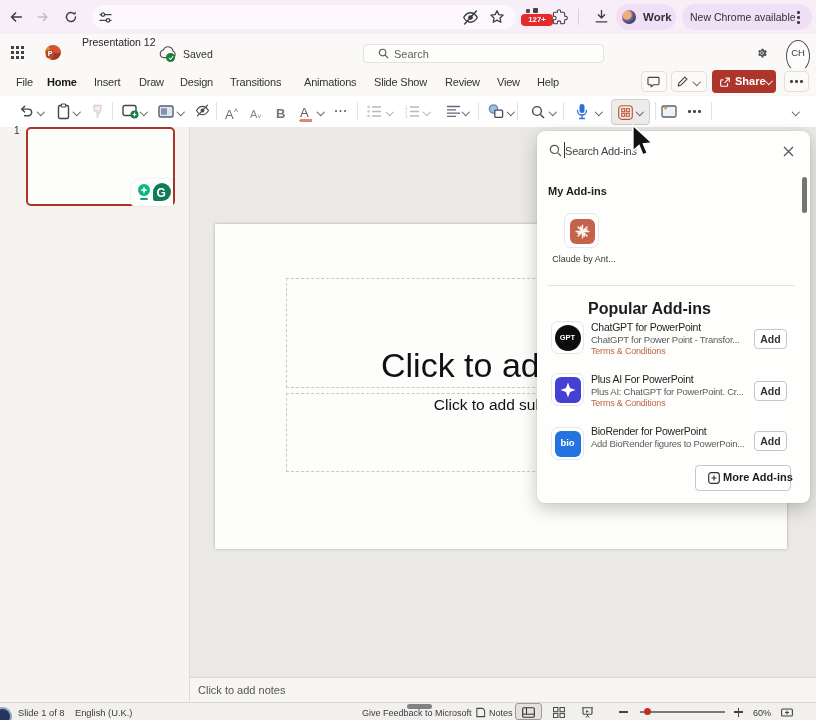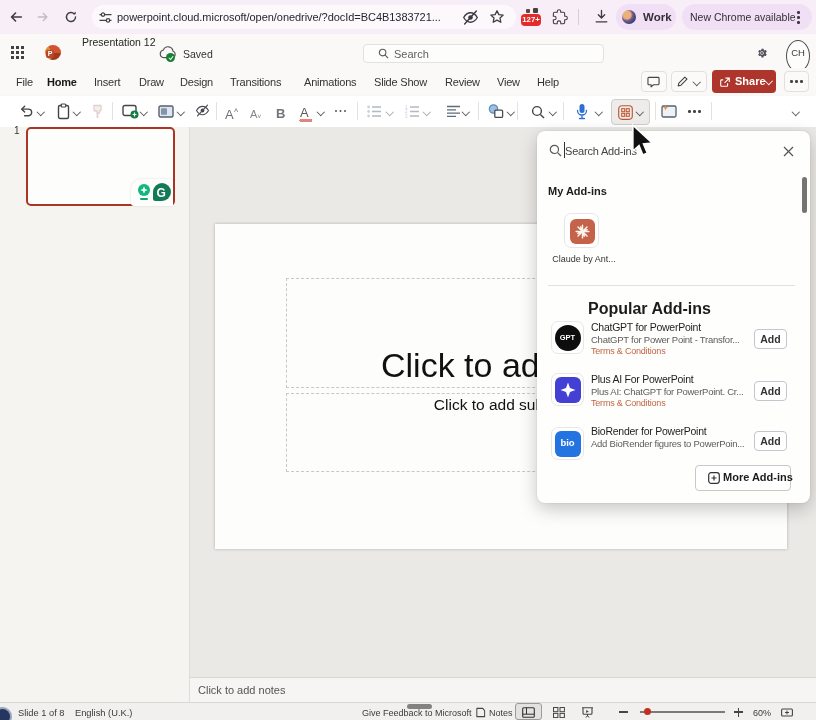--- a/index.html
+++ b/index.html
@@ -55,30 +55,29 @@
         <path d="M14 8.5a5.5 5.5 0 1 1-1.6-3.9" stroke="#3c3c43" stroke-width="1.7" fill="none" stroke-linecap="round"></path>
         <path d="M14.2 1.8v3.4h-3.4z" fill="#3c3c43"></path>
       </svg>
     <div id="addr"></div>
     <svg class="abs" style="left:98px; top:10px;" width="15" height="15" viewBox="0 0 15 15">
         <circle cx="5" cy="4.6" r="1.7" stroke="#444" stroke-width="1.3" fill="none"></circle>
         <path d="M7 4.6h6.5 M1.5 4.6H3.3" stroke="#444" stroke-width="1.3"></path>
         <circle cx="10" cy="10.4" r="1.7" stroke="#444" stroke-width="1.3" fill="none"></circle>
         <path d="M1.5 10.4H8.2 M11.8 10.4h1.7" stroke="#444" stroke-width="1.3"></path>
       </svg>
-    <div id="url">powerpoint.cloud.microsoft/open/onedrive/?docId=BC4B1383721...</div>
     <svg class="abs" style="left:462px; top:9px;" width="17" height="17" viewBox="0 0 18 16">
         <path d="M1.8 8C3.8 4.6 6.2 3 9 3s5.2 1.6 7.2 5c-2 3.4-4.4 5-7.2 5S3.8 11.4 1.8 8z" stroke="#3a3a41" stroke-width="1.4" fill="none"></path>
         <circle cx="9" cy="8" r="2.4" fill="#3a3a41"></circle>
         <path d="M2.8 14.8L15.2 1.2" stroke="#3a3a41" stroke-width="1.5" stroke-linecap="round"></path>
       </svg>
     <svg class="abs" style="left:488px; top:8px;" width="18" height="18" viewBox="0 0 24 24">
         <path d="M12 3.6l2.5 5.2 5.7.7-4.2 3.9 1.1 5.6L12 16.2 6.9 19l1.1-5.6-4.2-3.9 5.7-.7z" stroke="#3c3c43" stroke-width="1.7" fill="none" stroke-linejoin="round"></path>
       </svg>
-    <div class="abs" style="left:521px; top:13.5px; width:20px; height:12px; background:#e22b2b; border-radius:4px; color:#fff; font-size:7.8px; font-weight:bold; text-align:center; line-height:12px;">127+</div>
+    <div class="abs" style="left:521px; top:13.5px; width:32px; height:12px; background:#e22b2b; border-radius:4px; color:#fff; font-size:7.8px; font-weight:bold; text-align:center; line-height:12px;">127+</div>
     <div class="abs" style="left:526px; top:9px; width:4px; height:4px; background:#5a4a42; border-radius:1px;"></div>
     <div class="abs" style="left:533px; top:8px; width:5px; height:5px; background:#4a3f3a; border-radius:1px;"></div>
     <svg class="abs" style="left:552px; top:9px;" width="16" height="16" viewBox="0 0 24 24">
         <path d="M20.5 11H19V7c0-1.1-.9-2-2-2h-4V3.5C13 2.12 11.88 1 10.5 1S8 2.12 8 3.5V5H4c-1.1 0-1.99.9-1.99 2v3.8H3.5c1.49 0 2.7 1.21 2.7 2.7s-1.21 2.7-2.7 2.7H2V20c0 1.1.9 2 2 2h3.8v-1.5c0-1.49 1.21-2.7 2.7-2.7 1.49 0 2.7 1.21 2.7 2.7V22H17c1.1 0 2-.9 2-2v-4h1.5c1.38 0 2.5-1.12 2.5-2.5S21.88 11 20.5 11z" stroke="#3c3c43" stroke-width="1.6" fill="none" stroke-linejoin="round"></path>
       </svg>
     <div class="abs" style="left:578px; top:9px; width:1px; height:16px; background:#d8cdd9;"></div>
     <svg class="abs" style="left:593px; top:8px;" width="17" height="17" viewBox="0 0 24 24">
         <path d="M12 3.5v10 M7.5 9.5l4.5 4.5 4.5-4.5" stroke="#3c3c43" stroke-width="1.9" fill="none" stroke-linecap="round" stroke-linejoin="round"></path>
         <path d="M4.5 19.5h15" stroke="#3c3c43" stroke-width="1.9" stroke-linecap="round"></path>
       </svg>

